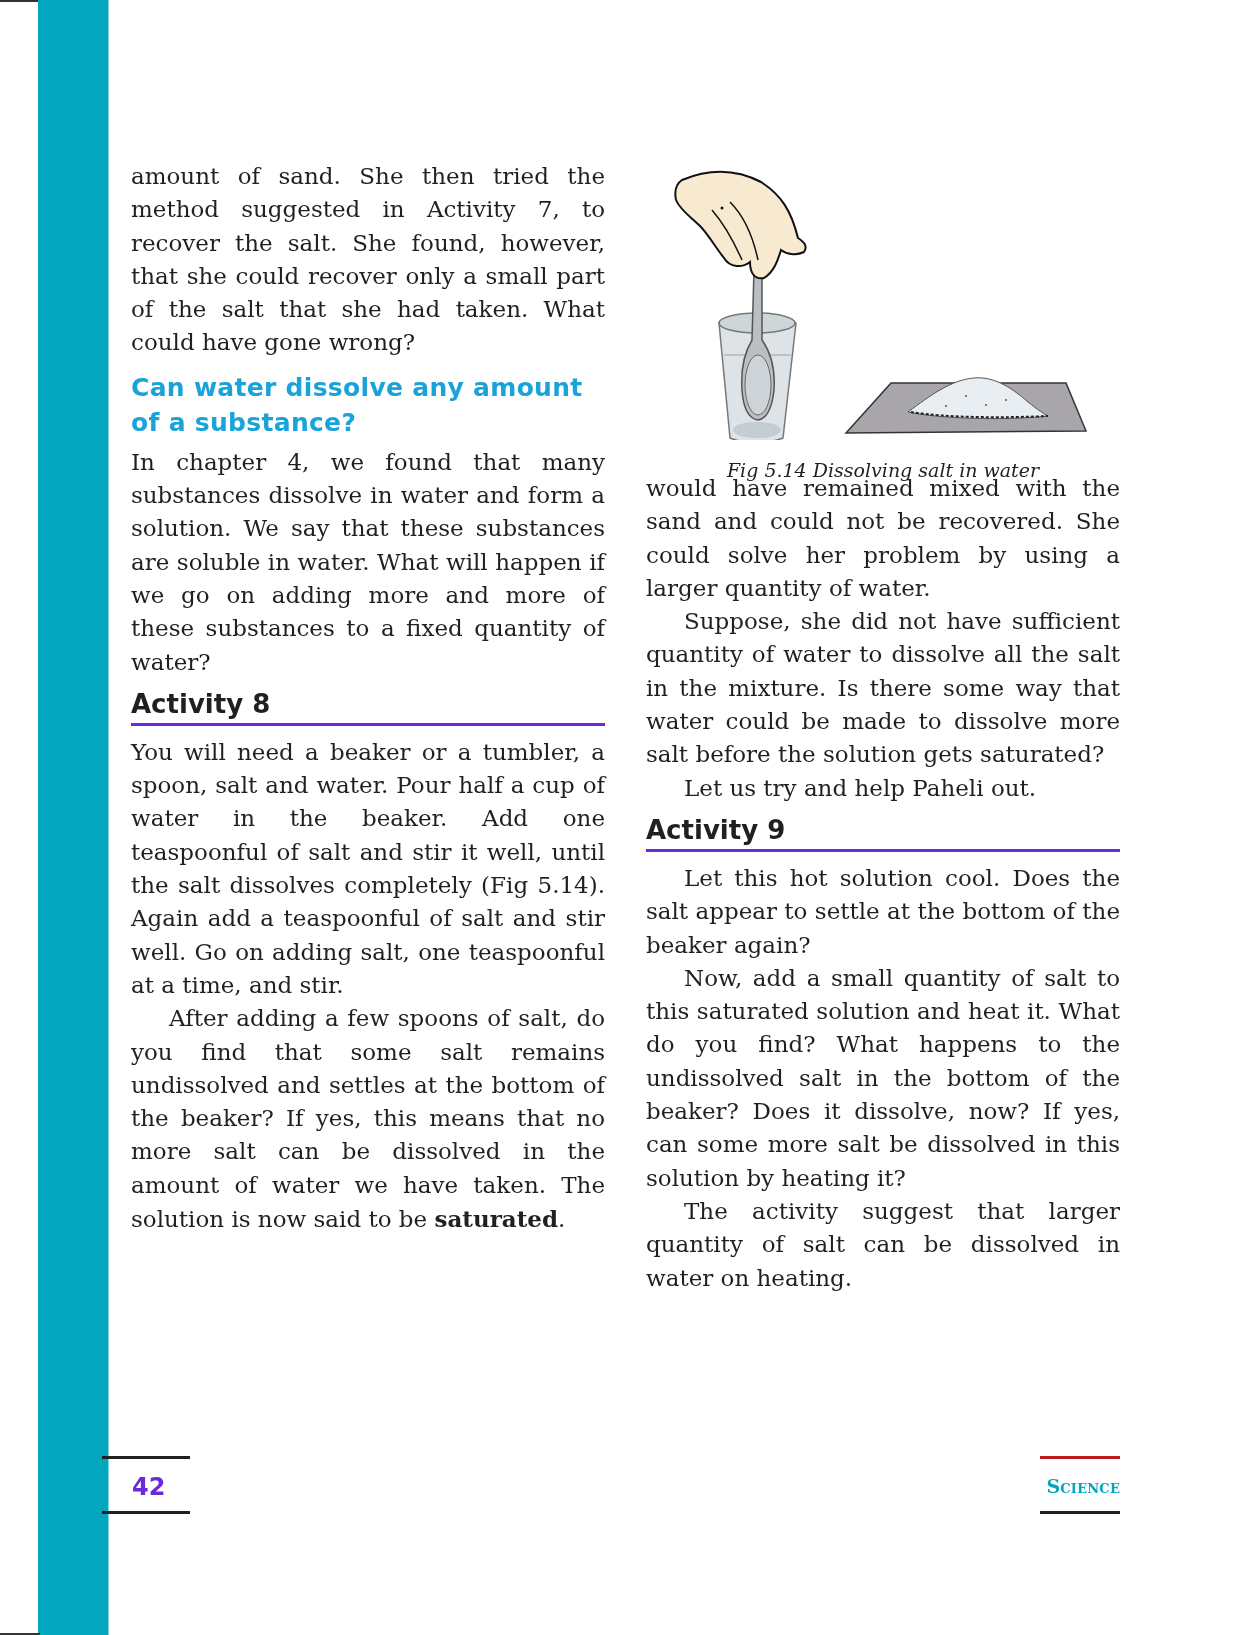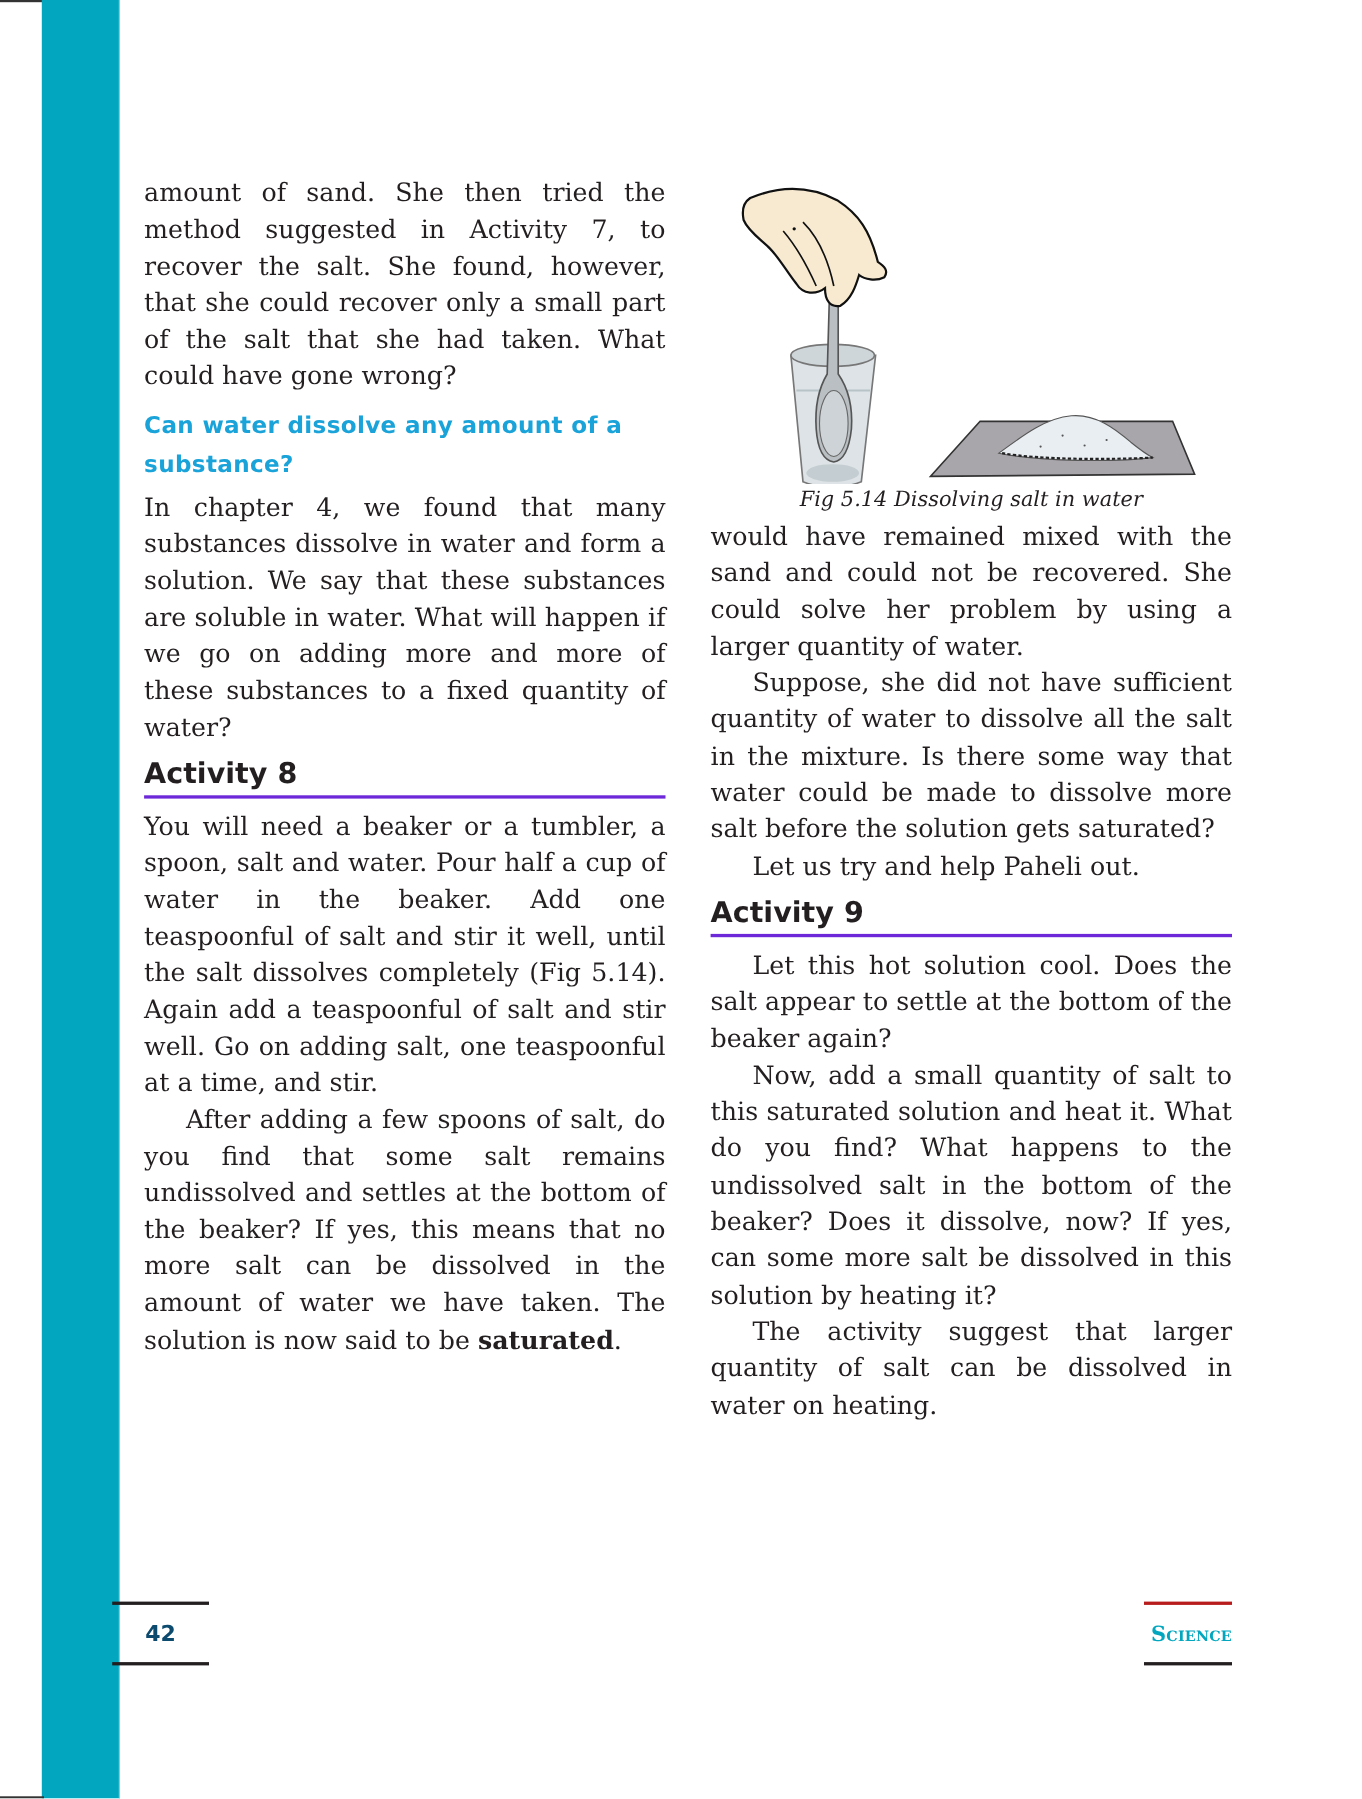--- a/index.html
+++ b/index.html
@@ -43,21 +43,21 @@
     .col p {
       text-align: justify;
       text-align-last: left;
       margin: 0;
     }
     .col p.indent { text-indent: 38px; }
     .section-heading {
       font-family: "DejaVu Sans", "Liberation Sans", sans-serif;
       font-weight: bold;
       color: #1aa3d9;
-      font-size: 21px;
+      font-size: 25px;
       line-height: 35px;
       margin-top: 10px;
       margin-bottom: 6px;
       letter-spacing: 0.3px;
     }
     .activity-heading {
       font-family: "DejaVu Sans", "Liberation Sans", sans-serif;
       font-weight: bold;
       font-size: 26px;
       line-height: 30px;
@@ -69,43 +69,43 @@
     }
     b.term { font-weight: bold; margin-top: 24px; }
     .figure {
       position: absolute;
       left: 646px; top: 150px;
       width: 474px; height: 290px;
     }
     .figure svg { position: absolute; left: 0; top: 0; }
     .fig-caption {
       position: absolute;
-      left: 646px; top: 442px;
+      left: 646px; top: 458px;
       width: 474px;
       text-align: center;
       font-style: italic;
       font-size: 19px;
       line-height: 24px;
       color: #231f20;
     }
     .footer-left {
       position: absolute;
       left: 102px; top: 1456px;
       width: 88px;
       border-top: 3px solid #231f20;
       border-bottom: 3px solid #231f20;
       height: 58px;
     }
     .page-number {
       position: absolute;
       left: 30px; top: 14px;
       font-family: "DejaVu Sans", "Liberation Sans", sans-serif;
       font-weight: bold;
-      font-size: 20px;
-      color: #0c4a6e;
+      font-size: 24px;
+      color: #6d28d9;
     }
     .footer-right {
       position: absolute;
       left: 1040px; top: 1456px;
       width: 80px;
       border-top: 3px solid #b91c1c;
       border-bottom: 3px solid #231f20;
       height: 58px;
     }
     .book-title {

